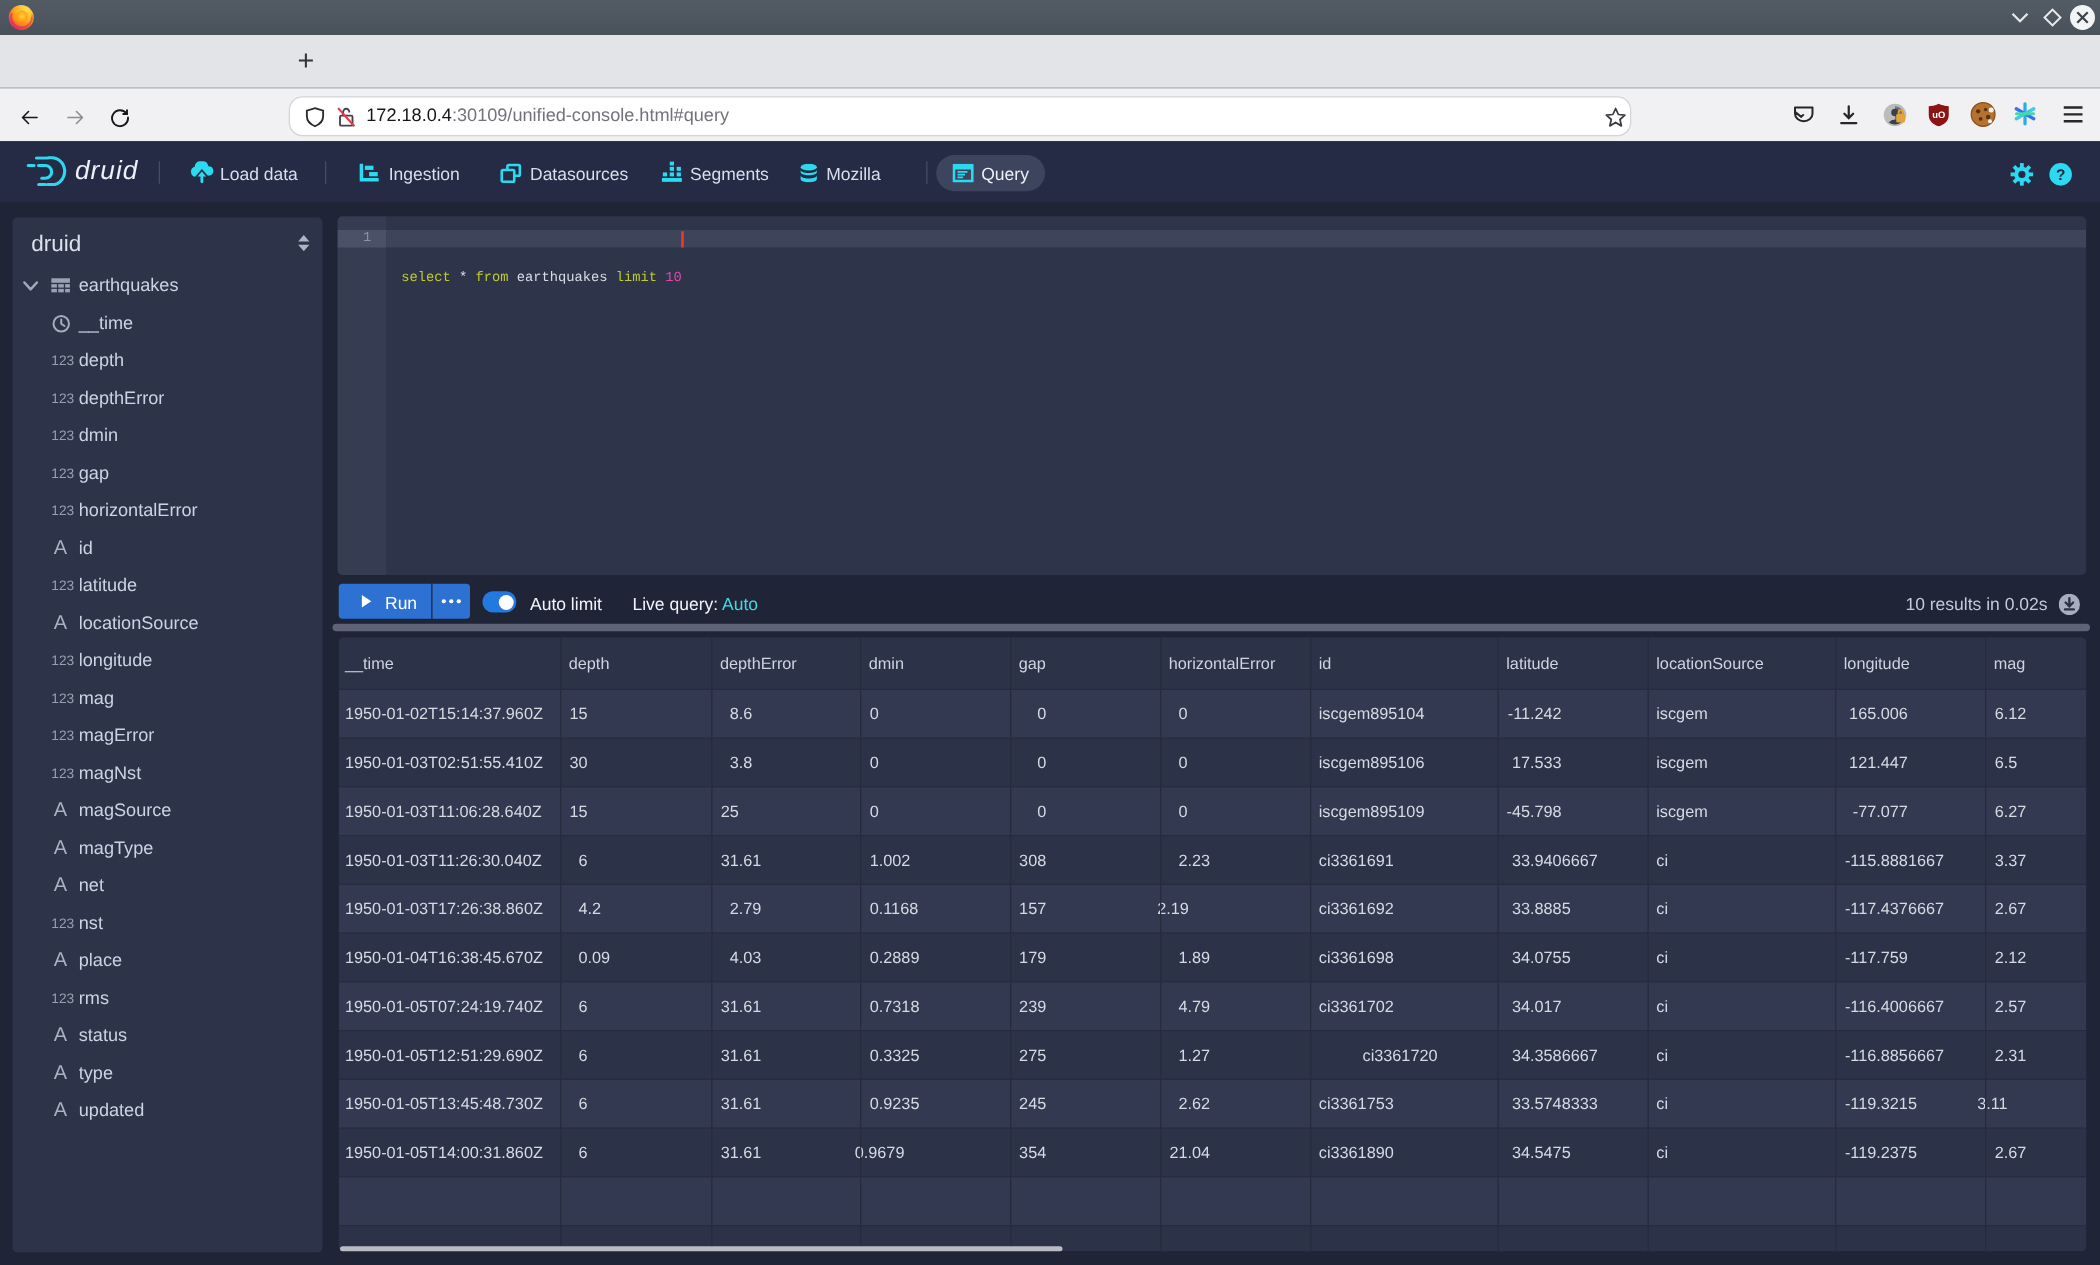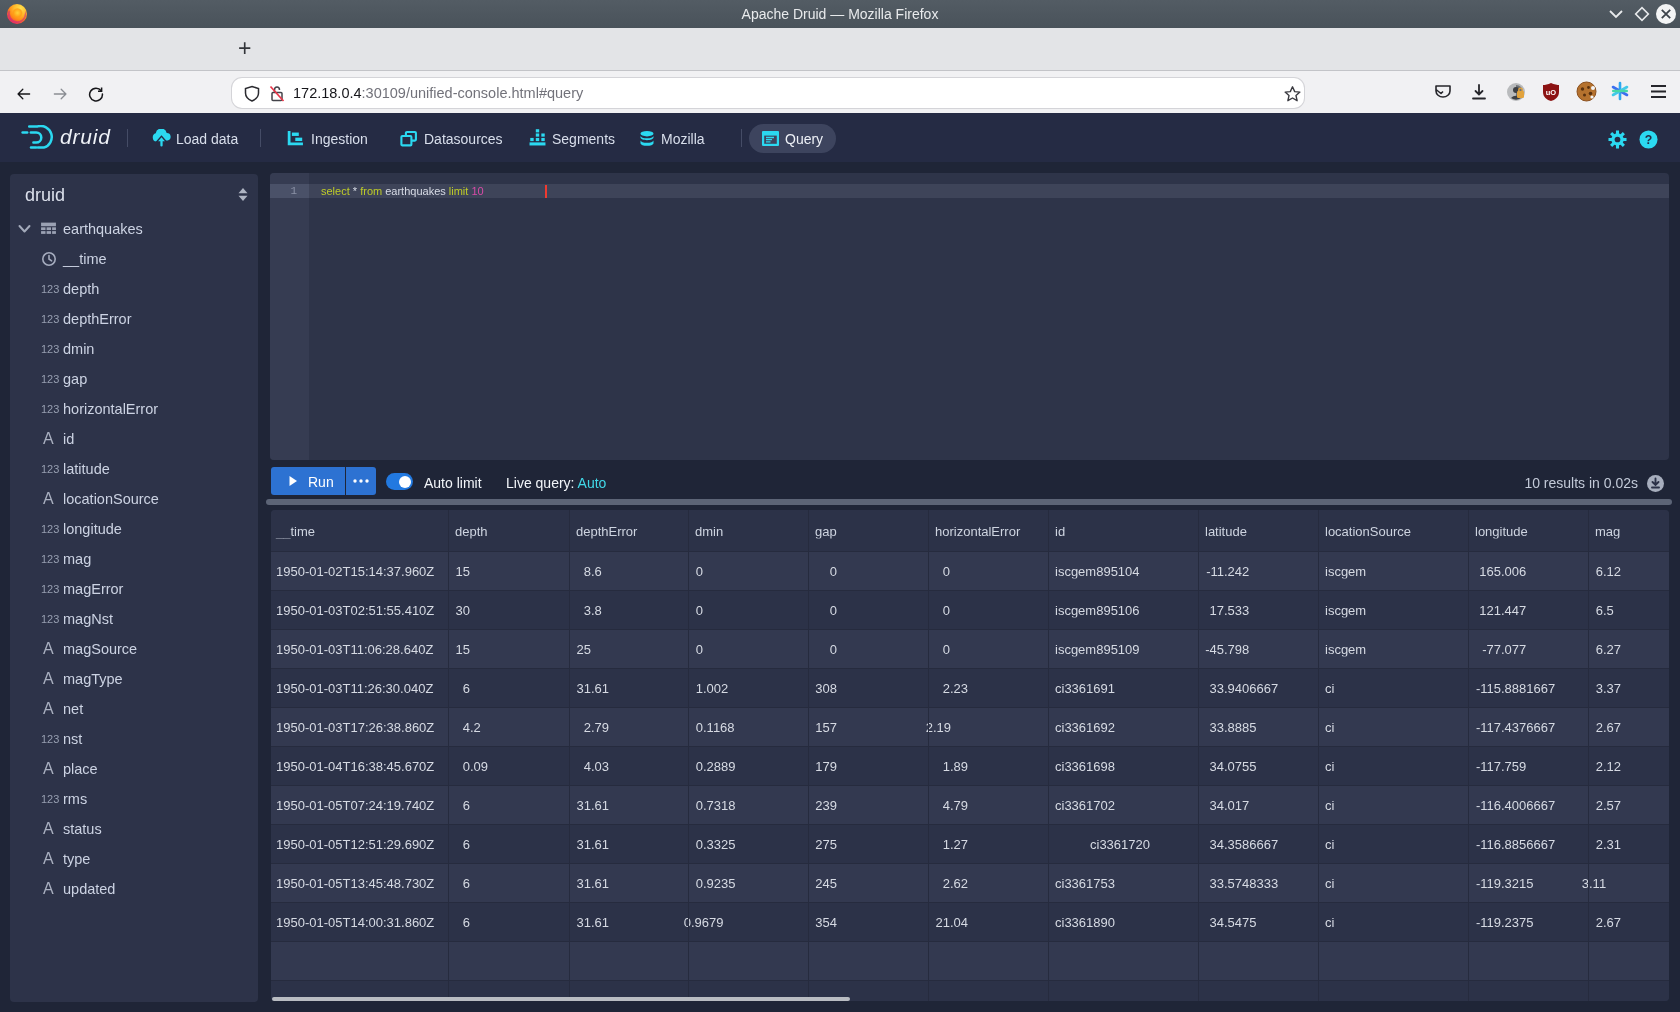--- a/index.html
+++ b/index.html
@@ -45,22 +45,22 @@
 .ti { position:absolute; top:50%; transform:translateY(-50%); }
 .tlabel { position:absolute; left:53px; top:50%; transform:translateY(-50%); font-size:14.5px; color:#ccd3e3; }
 .t123 { position:absolute; left:31px; top:50%; transform:translateY(-50%); font-size:11px; color:#979fb1; }
 .tA { position:absolute; left:33px; top:50%; transform:translateY(-50%); font-size:16px; color:#a9b0c0; }
 
 .editor { position:absolute; left:270px; top:11px; width:1399px; height:287px; background:#2e3449; border-radius:4px; overflow:hidden; }
 .gutter { position:absolute; left:0; top:0; width:39px; height:288px; background:#363c52; }
 .aline { position:absolute; left:39px; top:11px; width:1360px; height:14px; background:#3e4459; }
 .lnum { position:absolute; left:0; top:11px; width:27px; text-align:right; font-family:"Liberation Mono",monospace;
   font-size:11px; line-height:14px; color:#8b92a6; }
-.code { position:absolute; left:321px; font-family:Liberation Sans, sans-serif;
-  font-size:11px; line-height:14px; white-space:pre; color:#d8dce6; }
+.code { position:absolute; left:321px; font-family:Liberation Mono, monospace;
+  font-size:11px; line-height:14px; white-space:pre; color:#d8dce6;margin-top:32px; }
 .kw { color:#bfcc28; }
 .num { color:#d94ba8; }
 .caret { position:absolute; width:2px; height:13px; background:#f03a30; }
 
 
 .runbtn { position:absolute; left:271px; top:305px; width:74px; height:28px; background:#2d72d2;
   border-radius:3px 0 0 3px; }
 .morebtn { position:absolute; left:346px; top:305px; width:30px; height:28px; background:#2d72d2;
   border-radius:0 3px 3px 0; }
 .runtext { position:absolute; left:37px; top:7px; color:#ffffff; font-size:14px; }
@@ -99,21 +99,20 @@
       <radialGradient id="ffg2" cx="0.5" cy="0.45" r="0.5">
         <stop offset="0" stop-color="#ffd43b"></stop>
           <stop offset=".7" stop-color="#ffa014"></stop>
         <stop offset="1" stop-color="#ff8a15" stop-opacity="0"></stop>
       </radialGradient>
     </defs>
     <circle cx="11" cy="11" r="10" fill="url(#ffg)"></circle>
     <path d="M3.2 6.5 C2 8.4 1.6 10.6 2 12.8 a9.3 9.3 0 0 0 18 .5 c.5 -2.2 .2 -4.2 -.7 -6 .3 1.4 .1 2.6 -.5 3.4 a7.5 7.5 0 1 1 -14.6 -2.5 c-.6 -.2 -1 -.7 -1 -1.7 z" fill="#c2208f" opacity=".5"></path>
     <circle cx="11.5" cy="10.5" r="5.5" fill="url(#ffg2)" opacity=".85"></circle>
   </svg>
-  <div class="titletext">Apache Druid — Mozilla Firefox</div>
   <svg class="abs" style="left:1608px;top:8px" width="16" height="12" viewBox="0 0 16 12">
       <path d="M2 3 L8 9 L14 3" fill="none" stroke="#e8eaec" stroke-width="1.8"></path>
     </svg>
   <svg class="abs" style="left:1634px;top:6px" width="16" height="16" viewBox="0 0 16 16">
       <rect x="3.5" y="3.5" width="9" height="9" transform="rotate(45 8 8)" fill="none" stroke="#e8eaec" stroke-width="1.6"></rect>
     </svg>
   <svg class="abs" style="left:1655px;top:3px" width="22" height="22" viewBox="0 0 22 22">
       <circle cx="11" cy="11" r="10" fill="#f3f4f5"></circle>
       <path d="M6.8 6.8 L15.2 15.2 M15.2 6.8 L6.8 15.2" stroke="#3c434b" stroke-width="1.8"></path>
     </svg>

